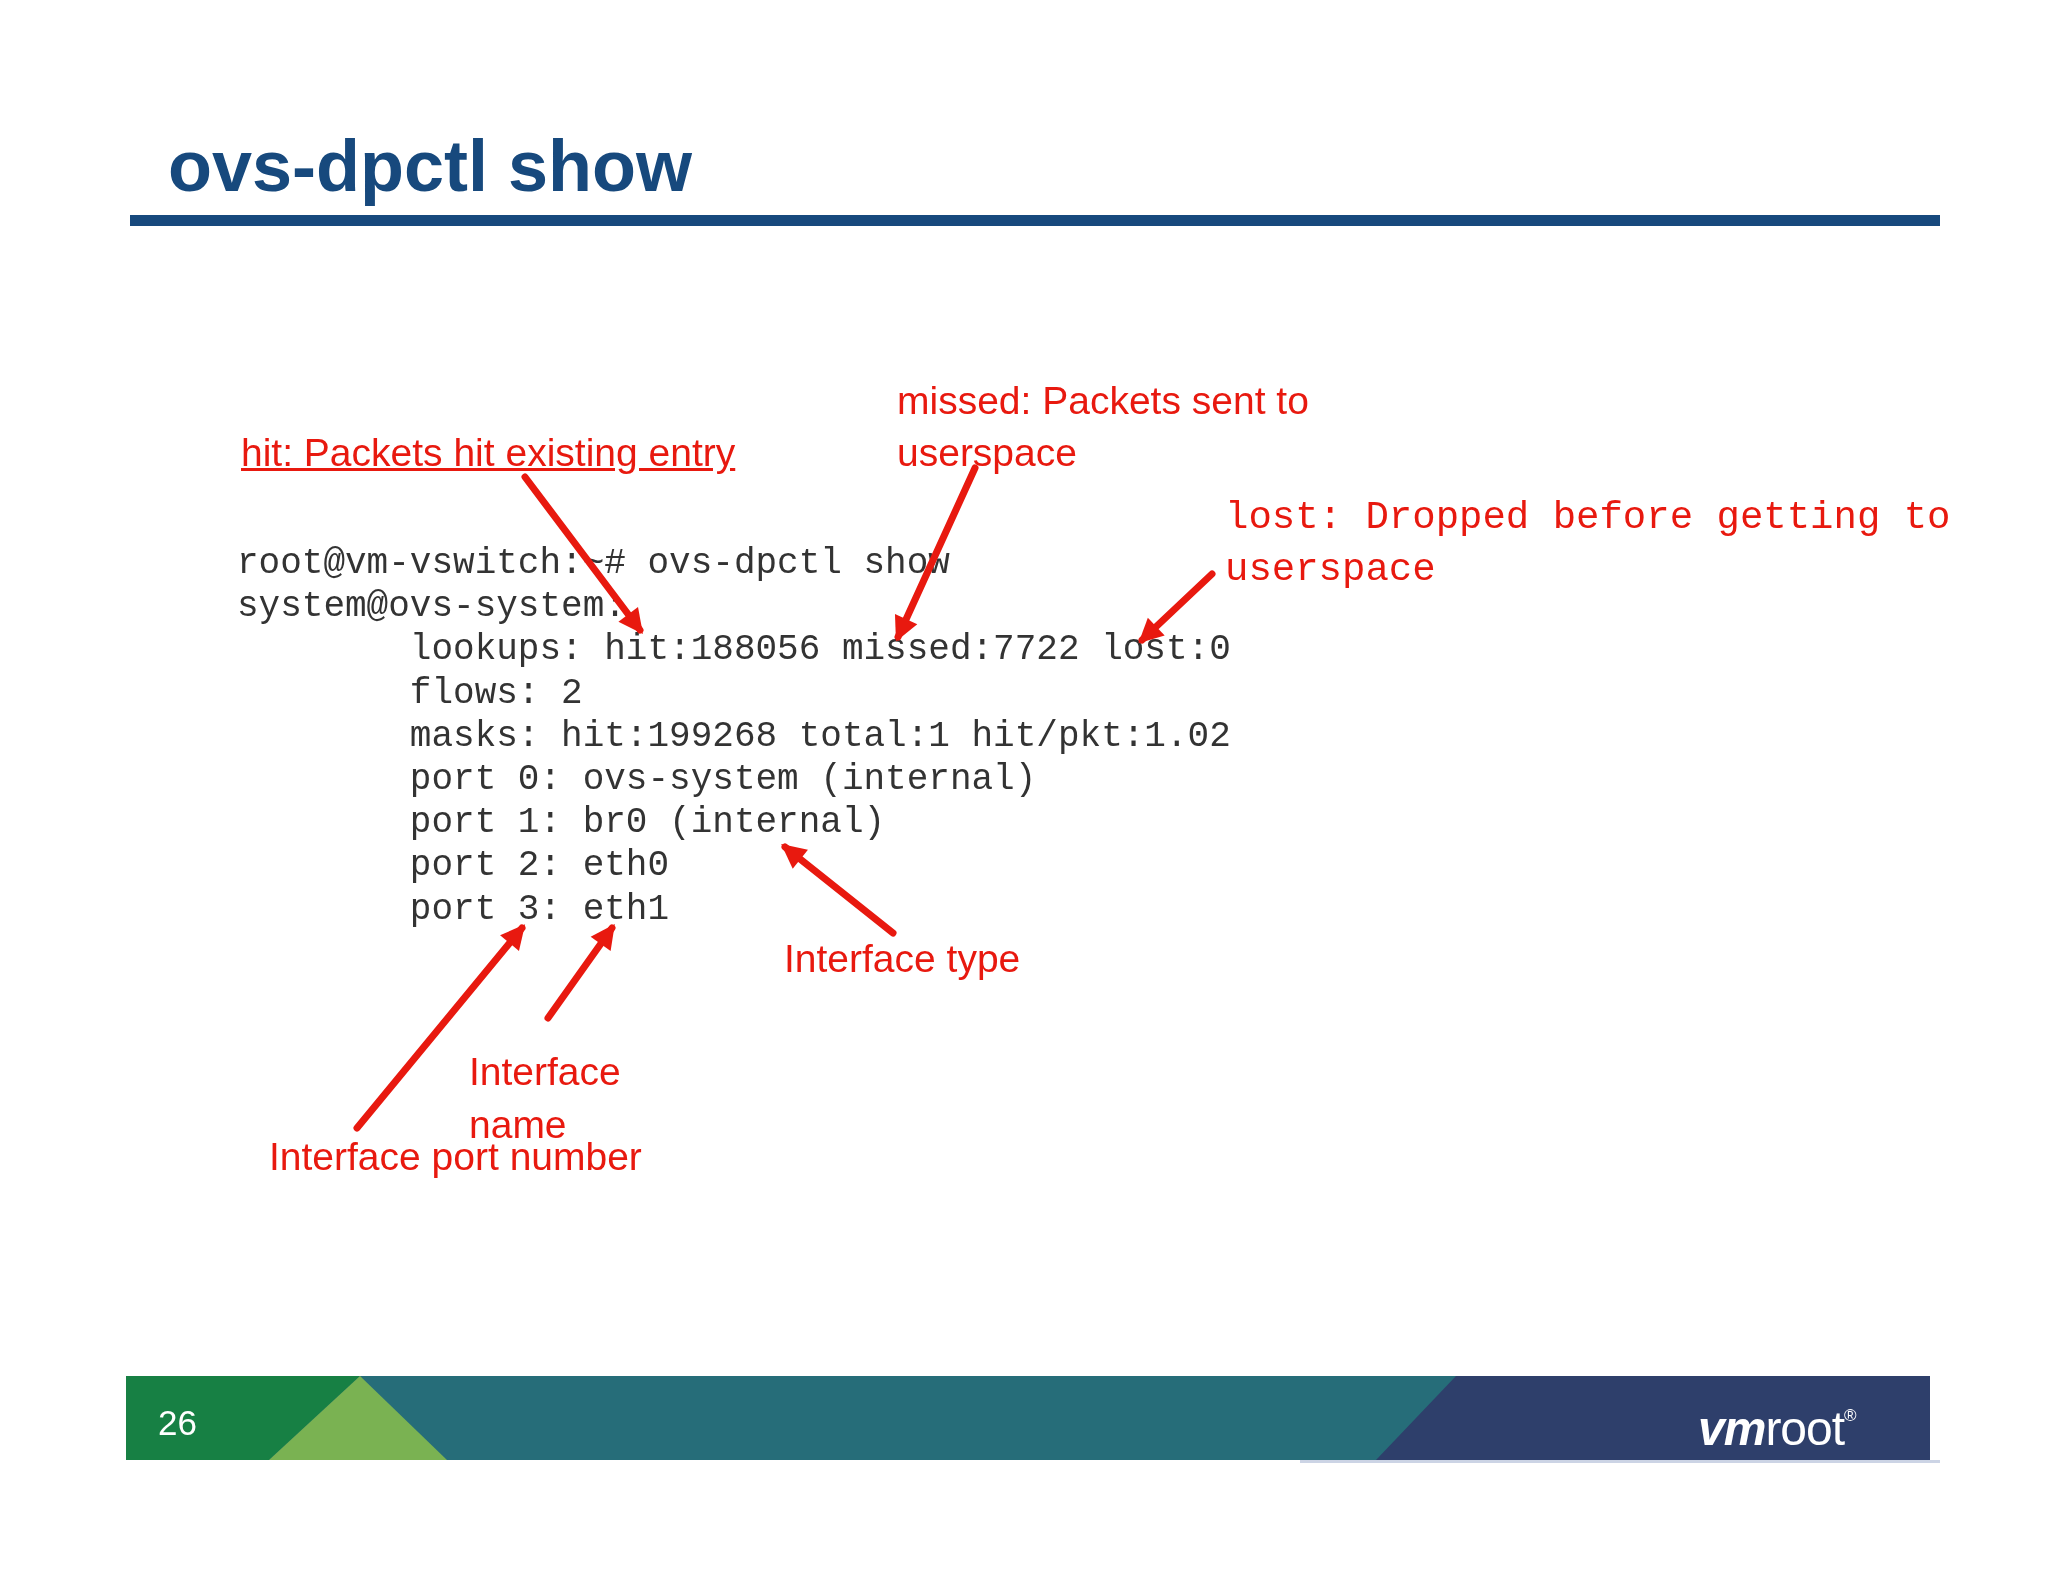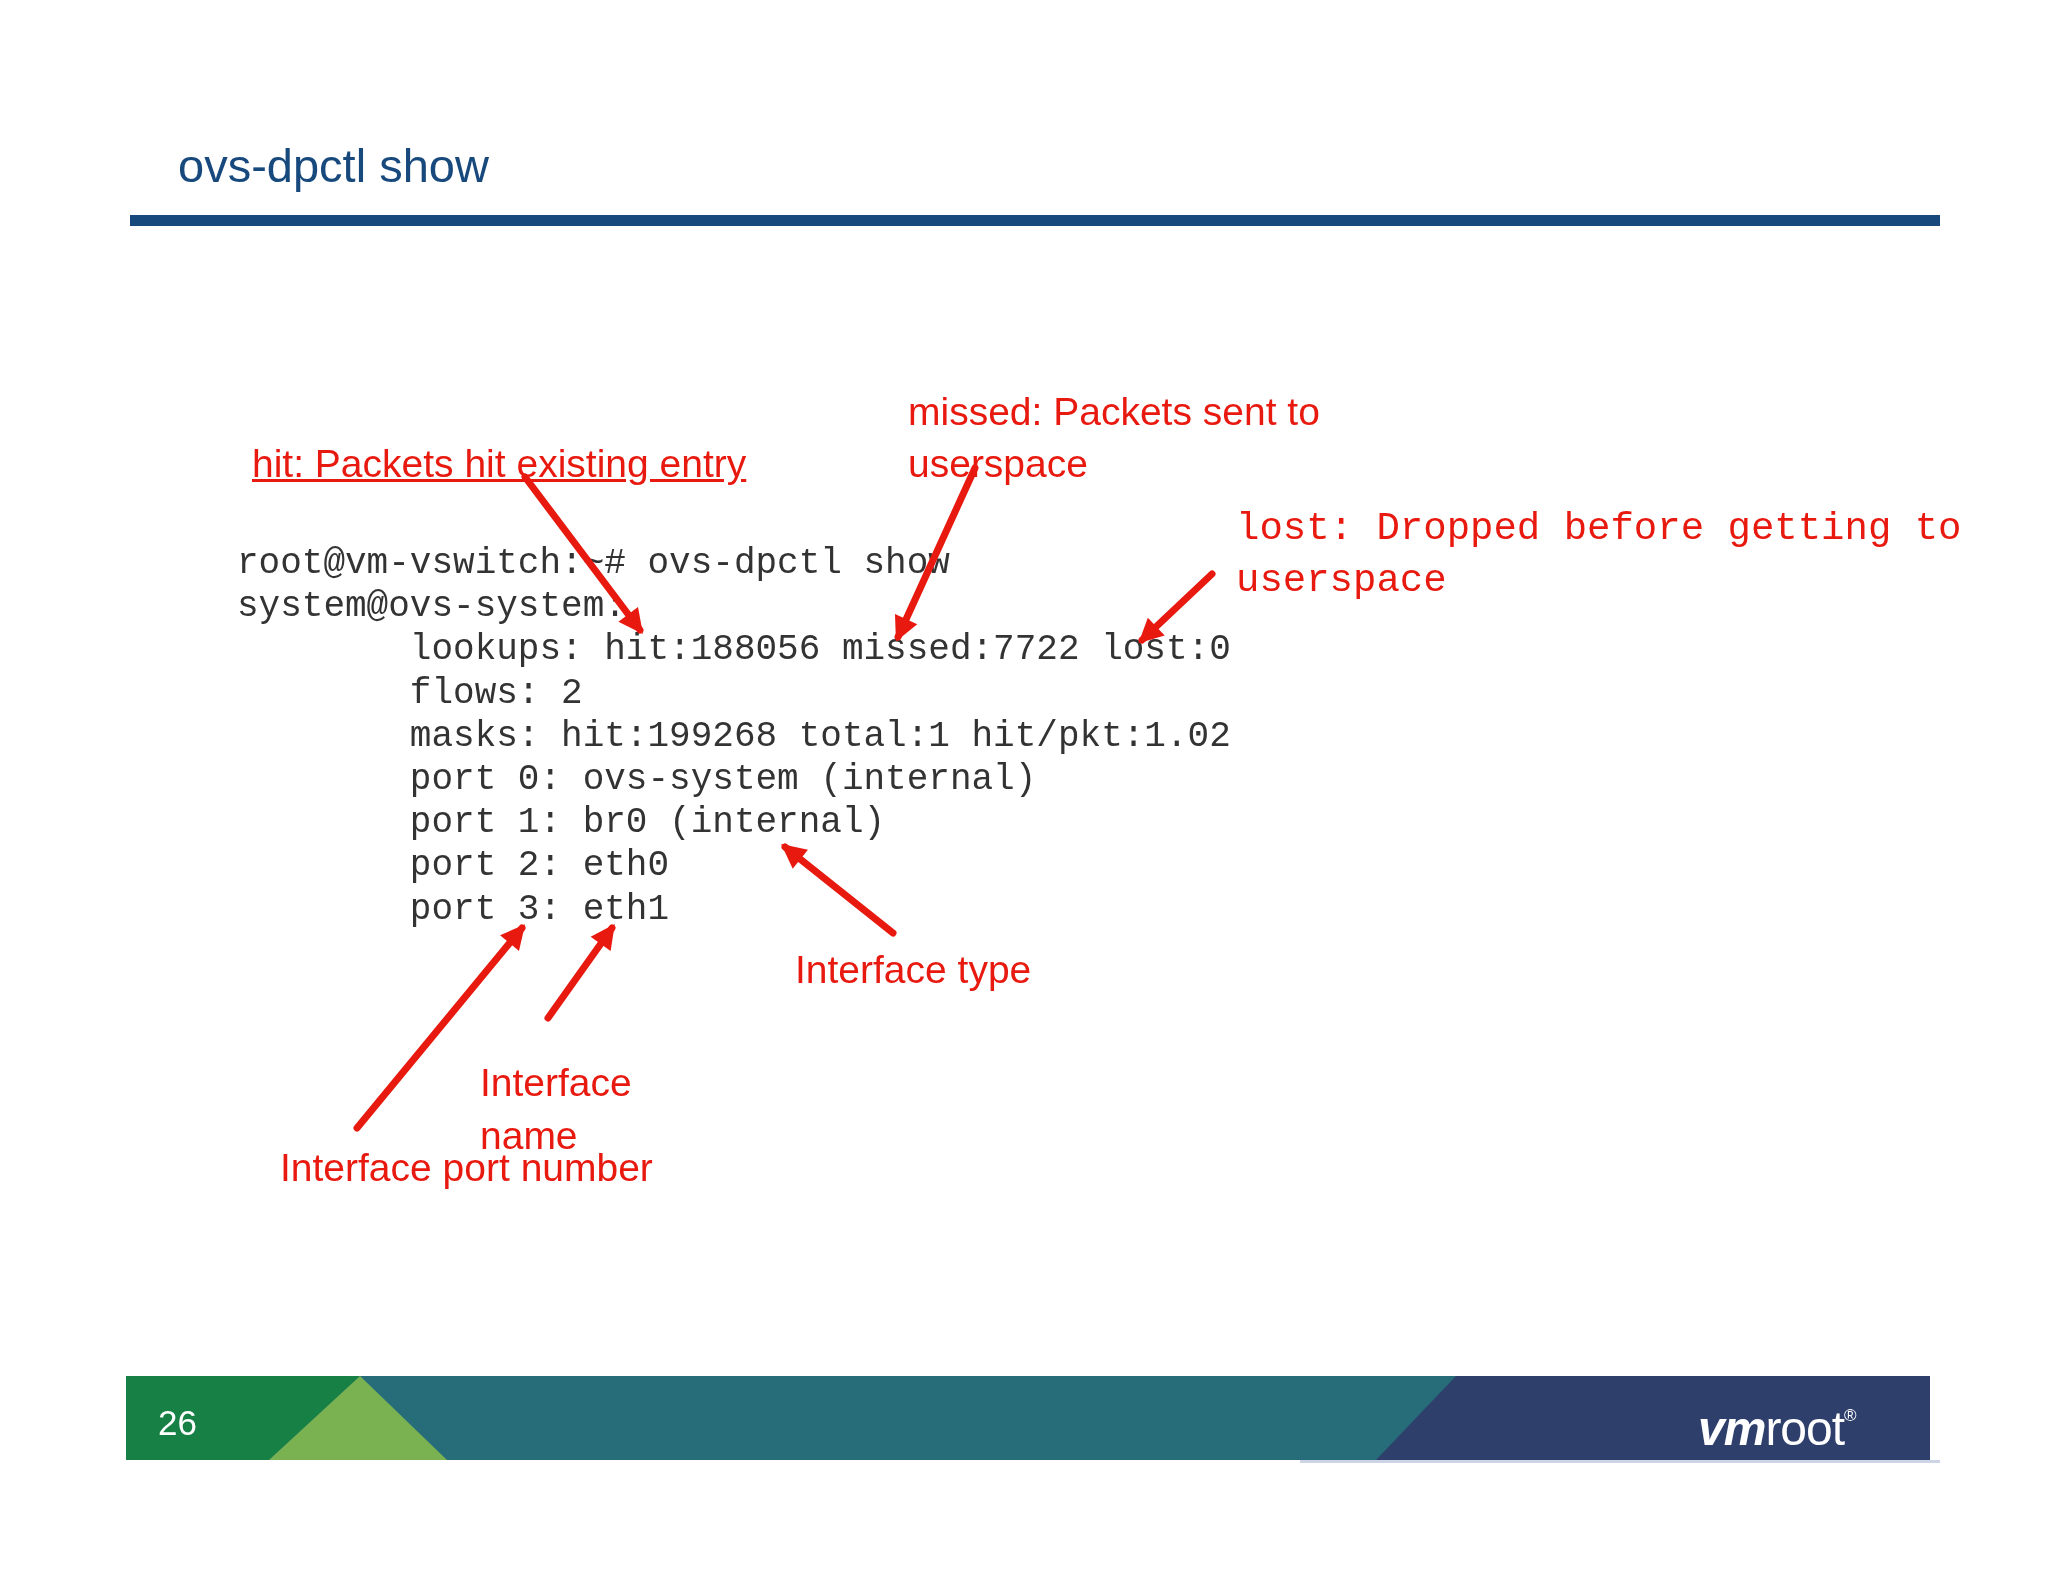--- a/index.html
+++ b/index.html
@@ -16,39 +16,39 @@
   html,body{margin:0;padding:0;}
   body{background:#ffffff;}
   .slide{
     position:relative;
     width:2048px;height:1582px;
     background:var(--page-bg);
     overflow:hidden;
     font-family:"Liberation Sans",sans-serif;
   }
   .slide-title{
-    position:absolute;left:178px;top:136px;margin:0;
-    font-size:47px;line-height:60px;font-weight:normal;
+    position:absolute;left:168px;top:136px;margin:0;
+    font-size:72px;line-height:60px;font-weight:bold;
     color:var(--title-blue);
     letter-spacing:0px;
   }
   .title-rule{
     position:absolute;left:130px;top:215px;
     width:1810px;height:11px;
     background:var(--title-blue);
   }
   .terminal{
     position:absolute;left:237px;top:542px;margin:0;
     font-family:"Liberation Mono","DejaVu Sans Mono",monospace;
     font-size:36px;line-height:43.2px;
     color:var(--terminal-text);
     white-space:pre;
   }
   .annotation{
-    position:absolute;margin:12px;
+    position:absolute;margin:1px;
     color:var(--accent-red);
     font-size:39px;line-height:52px;
     white-space:pre-line;
   }
   .ann-hit{left:240px;top:426px;text-decoration:underline;}
   .ann-missed{left:896px;top:374px;}
   .ann-lost{left:1224px;top:491px;font-family:Liberation Mono, monospace;}
   .ann-interface-type{left:783px;top:932px;}
   .ann-interface-name{left:468px;top:1044px;line-height:53px;}
   .ann-datapath{left:268px;top:1130px;}

